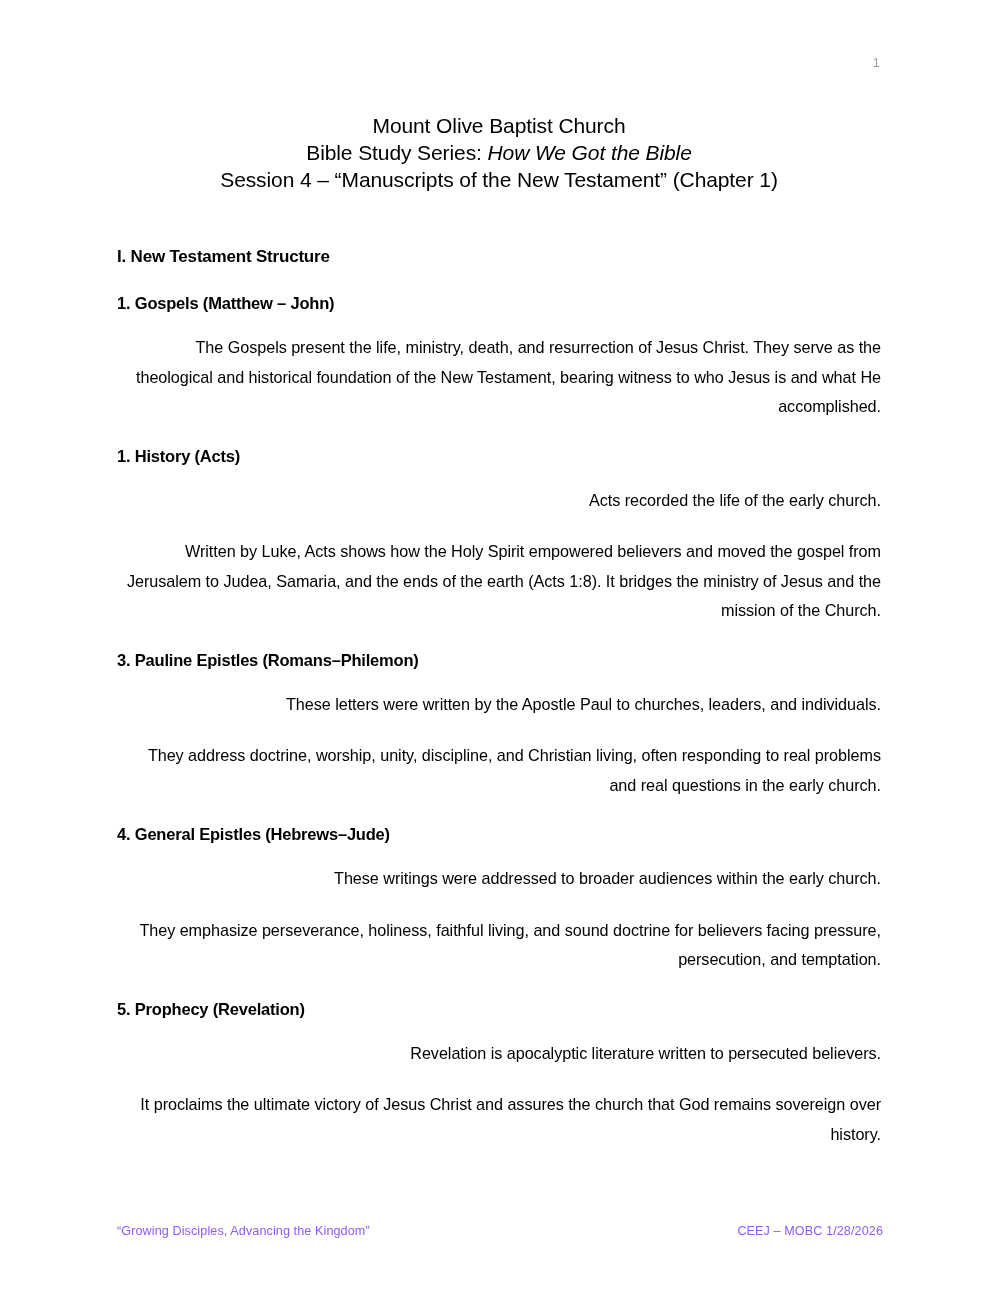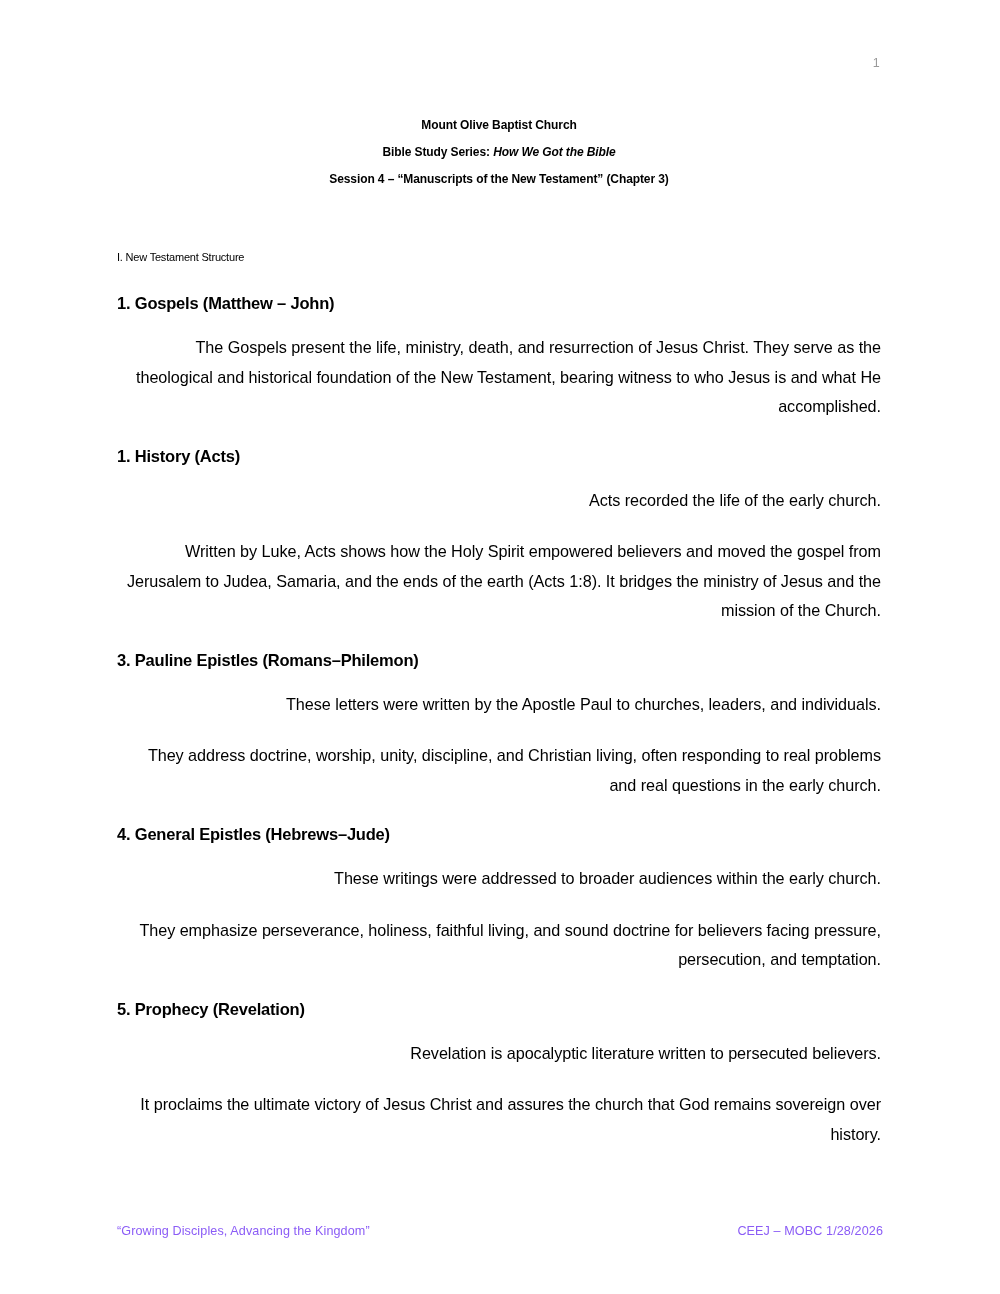--- a/index.html
+++ b/index.html
@@ -29,33 +29,33 @@
     position: absolute;
     left: 117px;
     top: 112px;
     width: 764px;
   }
   .title-block {
     text-align: center;
     margin-bottom: 52px;
   }
   .title-line {
-    font-weight: bold;
-    font-size: 12px;
+    font-weight: normal;
+    font-size: 21px;
     line-height: 27px;
     letter-spacing: -0.1px;
     white-space: nowrap;
   }
   .title-line .italic {
     font-style: italic;
     margin-top: 17px;
   }
   h2.section-heading {
-    font-weight: normal;
-    font-size: 11px;
+    font-weight: bold;
+    font-size: 17px;
     line-height: 24px;
     margin: 0 0 22px 0;
     letter-spacing: -0.2px;
   }
   h3.sub-heading {
     font-weight: bold;
     font-size: 16.5px;
     line-height: 24px;
     margin: 0 0 18px 0;
     letter-spacing: -0.2px;
@@ -99,21 +99,21 @@
 
   <div class="page-number">1</div>
 
   <div class="content">
 
     <div class="title-block">
       <div class="title-line">Mount Olive Baptist Church</div>
       <div class="title-line">
         <span>Bible Study Series: </span><span class="italic">How We Got the Bible</span>
       </div>
-      <div class="title-line">Session 4 – “Manuscripts of the New Testament” (Chapter 3)</div>
+      <div class="title-line">Session 4 – “Manuscripts of the New Testament” (Chapter 1)</div>
     </div>
 
     <h2 class="section-heading">I. New Testament Structure</h2>
 
     <div class="block">
       <h3 class="sub-heading">1. Gospels (Matthew – John)</h3>
       <p class="body-text">The Gospels present the life, ministry, death, and resurrection of Jesus Christ. They serve as the theological and historical foundation of the New Testament, bearing witness to who Jesus is and what He accomplished.</p>
     </div>
 
     <div class="block">

